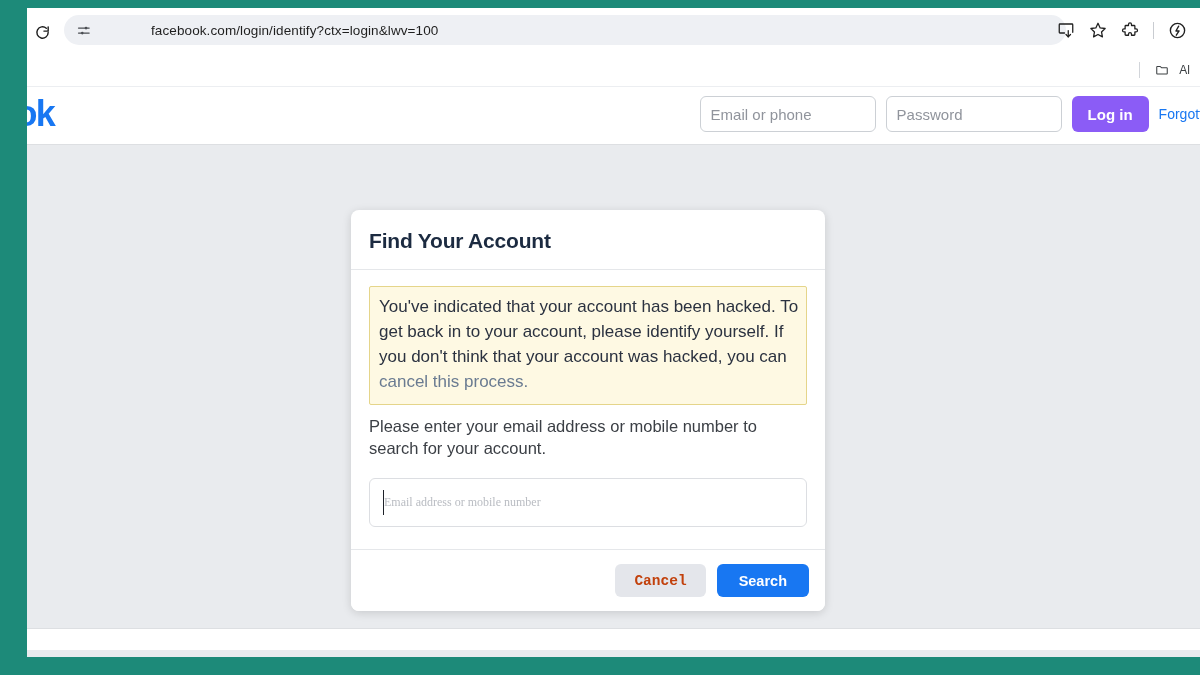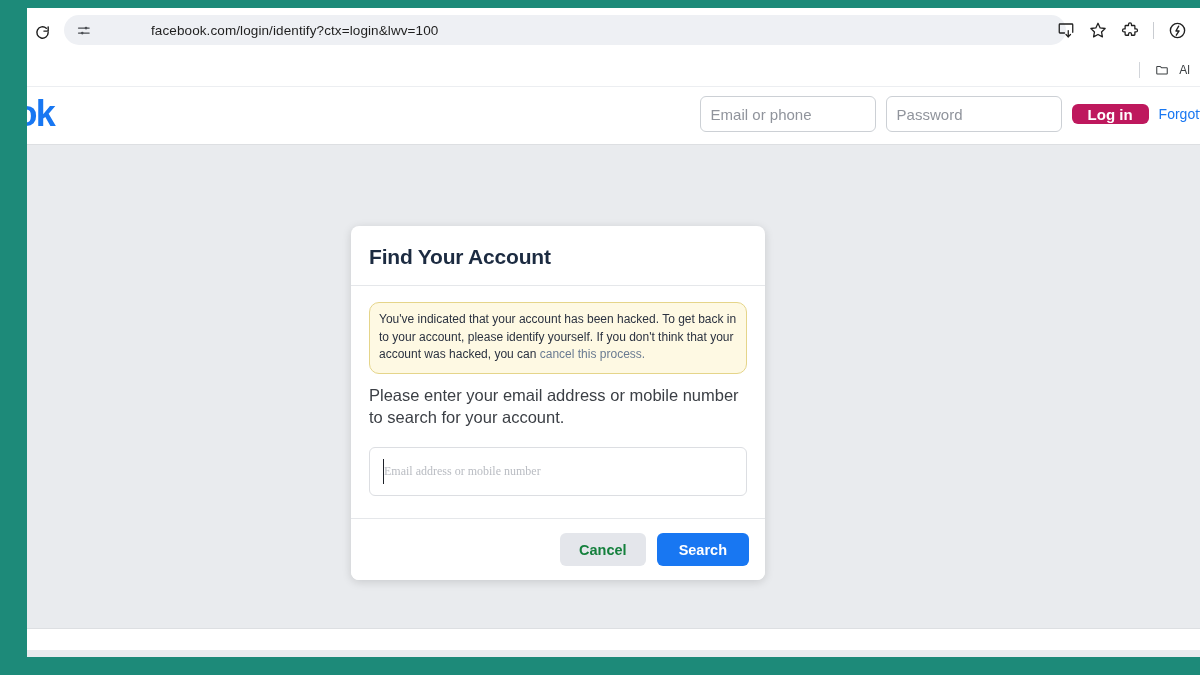--- a/index.html
+++ b/index.html
@@ -176,23 +176,23 @@
     background: #fff;
     font-size: 15px;
     color: #1d2129;
     padding: 6px 10px;
     box-sizing: border-box;
     outline: none;
     font-family: "Liberation Sans", sans-serif;
   }
   .fb-input::placeholder { color: #90949c; }
   .fb-login-btn {
-    height: 20px;
+    height: 36px;
     padding: 0 16px;
-    background: #be185d;
+    background: #8b5cf6;
     border: none;
     border-radius: 6px;
     color: #ffffff;
     font-size: 15px;
     font-weight: bold;
     cursor: pointer;
     font-family: "Liberation Sans", sans-serif;
   }
   .fb-forgot {
     font-size: 14px;
@@ -203,22 +203,22 @@
 
   
   .fb-body {
     position: relative;
     height: 483px;
     background: #e9ebee;
   }
   .dialog {
     position: absolute;
     left: 324px;
-    top: 81px;
-    width: 414px;
+    top: 65px;
+    width: 474px;
     background: #ffffff;
     border-radius: 8px;
     box-shadow: 0 2px 10px rgba(0,0,0,0.14);
     overflow: hidden;
   }
   .dialog-header {
     padding: 19px 18px 16px 18px;
     border-bottom: 1px solid #e5e7ea;
   }
   .dialog-title {
@@ -226,23 +226,23 @@
     font-weight: bold;
     color: #1c2b41;
     letter-spacing: -0.2px;
   }
   .dialog-content {
     padding: 16px 18px 22px 18px;
   }
   .alert-box {
     background: #fef9e3;
     border: 1px solid #e5d58a;
-    border-radius: 10px;
+    border-radius: 2px;
     padding: 8px 3px 9px 9px;
-    font-size: 12px;
+    font-size: 17px;
     line-height: 1.47;
     color: #2b3240;
   }
   .alert-link {
     color: #6a7b91;
     text-decoration: none;
   }
   .prompt-text {
     margin-top: 11px;
     font-size: 16.5px;
@@ -287,22 +287,23 @@
     height: 33px;
     border: none;
     border-radius: 6px;
     font-size: 14.5px;
     font-weight: bold;
     cursor: pointer;
     font-family: "Liberation Sans", sans-serif;
   }
   .btn-cancel {
     background: #e4e6eb;
-    color: #15803d;
+    color: #c2410c;
     padding: 0 19px;
+    font-family: Liberation Mono, monospace;
   }
   .btn-search {
     background: #1877f2;
     color: #ffffff;
     padding: 0 22px;
   }
 
   .fb-footer {
     position: relative;
     height: 21px;

